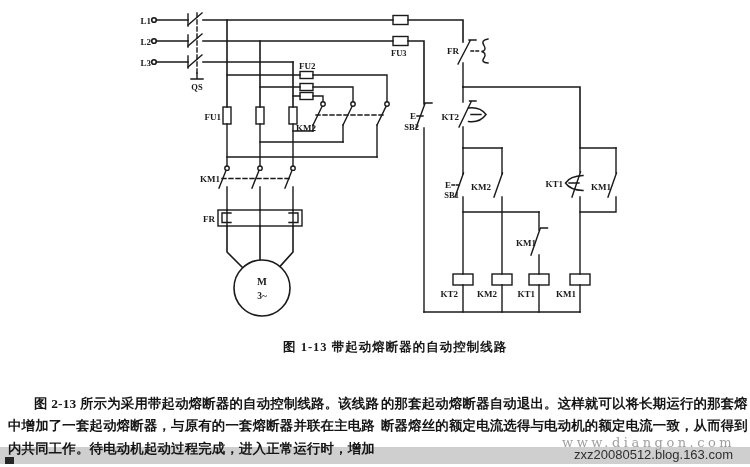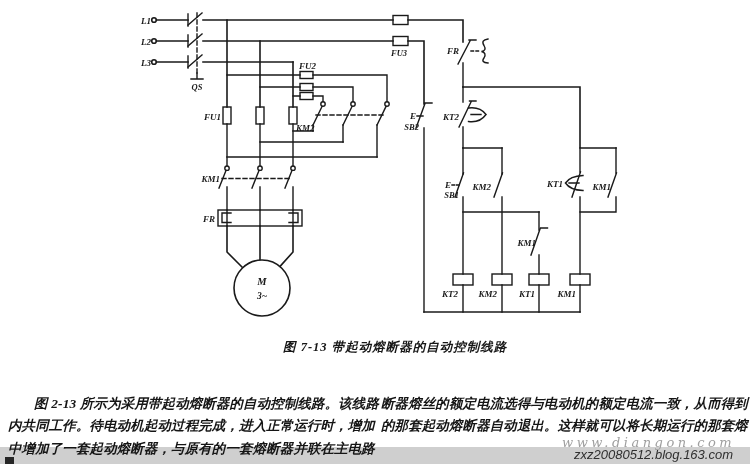--- a/index.html
+++ b/index.html
@@ -1,17 +1,17 @@
 <!DOCTYPE html>
 <html><head>
 <meta charset="utf-8">
 <style>
   html,body{margin:0;padding:0;background:#fff;}
   #page{position:relative;width:750px;height:467px;background:#ffffff;overflow:hidden;
-        font-family:"Liberation Serif",serif;font-style:italic;}
+        font-family:"Liberation Serif",serif;}
   svg text{font-family:"Liberation Serif",serif;font-weight:bold;fill:#1a1a1a;}
   .band{position:absolute;left:0;top:447px;width:750px;height:17px;background:#cfcfcf;}
   .corner-mark{position:absolute;left:5px;top:457px;width:9px;height:7px;background:#262626;}
   .caption{position:absolute;left:283px;top:339px;font-size:12.5px;font-weight:bold;
            letter-spacing:1px;color:#161616;white-space:nowrap;}
   .col{position:absolute;top:393px;font-size:13.4px;font-weight:600;color:#151515;
        line-height:22.4px;letter-spacing:0.2px;white-space:nowrap;}
   .col-left{left:8px;width:364px;}
   .col-right{left:381px;width:364px;}
   .col .indent{text-indent:26px;}
@@ -195,28 +195,28 @@
       <text x="563" y="187" text-anchor="end">KT1</text>
       <text x="611" y="190" text-anchor="end">KM1</text>
       <text x="536" y="246" text-anchor="end">KM1</text>
       <text x="458" y="296.5" text-anchor="end">KT2</text>
       <text x="497" y="296.5" text-anchor="end">KM2</text>
       <text x="535" y="296.5" text-anchor="end">KT1</text>
       <text x="576" y="296.5" text-anchor="end">KM1</text>
     </g>
   </svg>
 
-  <div class="caption">图 7-13  带起动熔断器的自动控制线路</div>
+  <div class="caption">图 1-13  带起动熔断器的自动控制线路</div>
 
   <div class="col col-left">
     <div class="indent">图 2-13 所示为采用带起动熔断器的自动控制线路。该线路</div>
+    <div>中增加了一套起动熔断器，与原有的一套熔断器并联在主电路</div>
     <div>内共同工作。待电动机起动过程完成，进入正常运行时，增加</div>
-    <div>中增加了一套起动熔断器，与原有的一套熔断器并联在主电路</div>
   </div>
 
   <div class="col col-right">
+    <div>的那套起动熔断器自动退出。这样就可以将长期运行的那套熔</div>
     <div>断器熔丝的额定电流选得与电动机的额定电流一致，从而得到</div>
-    <div>的那套起动熔断器自动退出。这样就可以将长期运行的那套熔</div>
   </div>
 
   <div class="wm-light">www.diangon.com</div>
   <div class="wm-dark">zxz20080512.blog.163.com</div>
 </div>
 
 </body></html>

